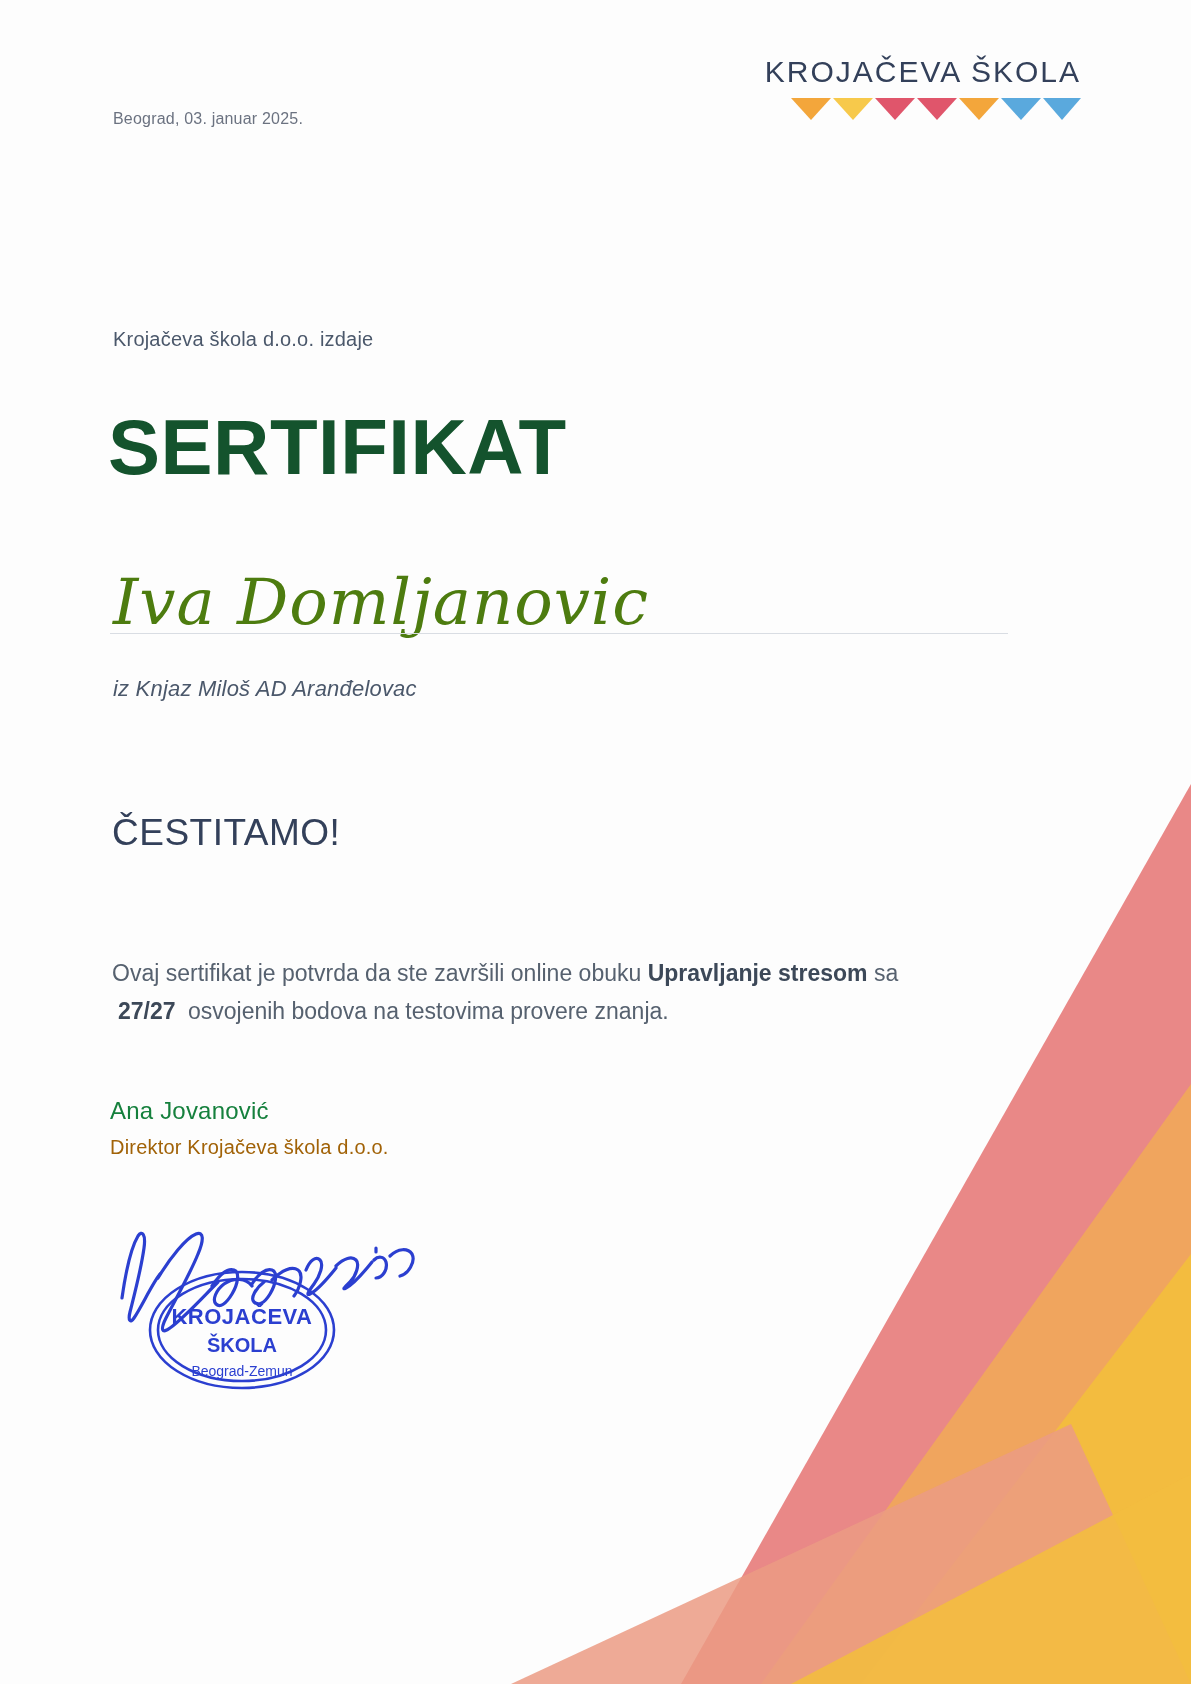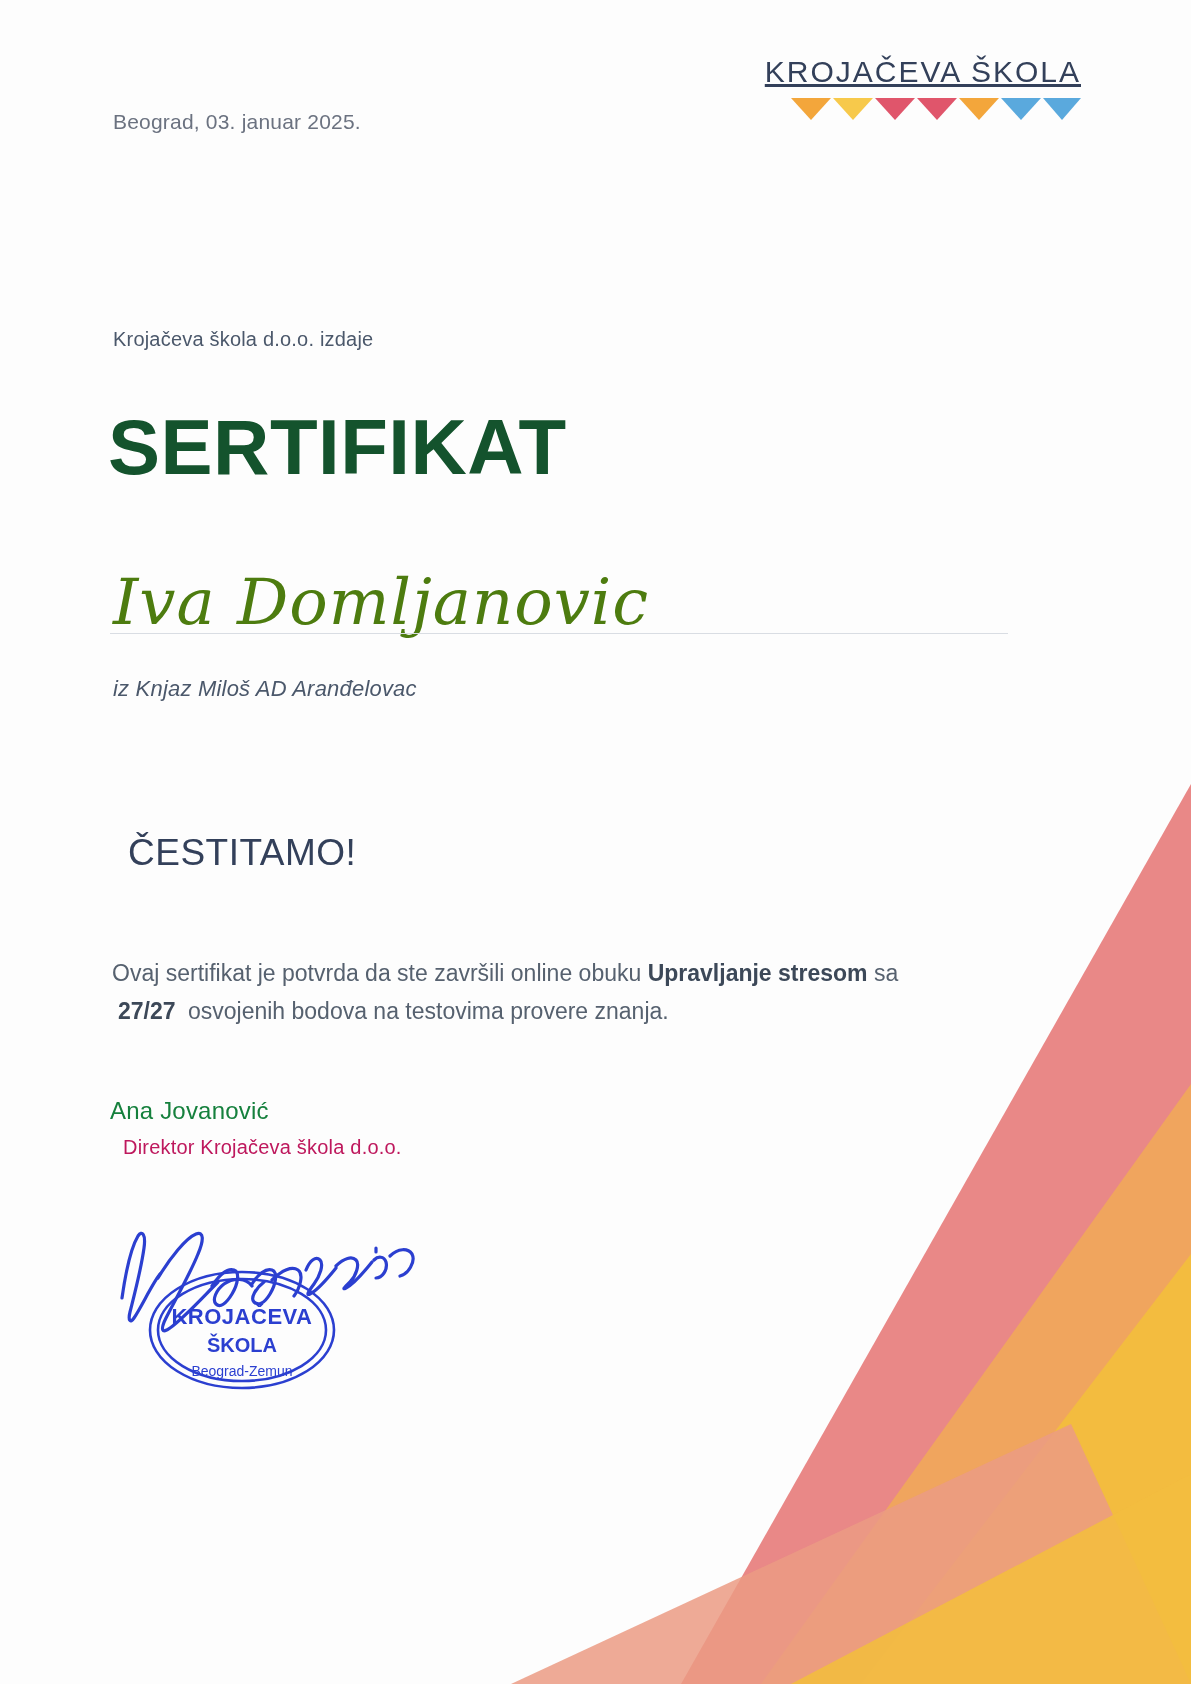--- a/index.html
+++ b/index.html
@@ -31,39 +31,38 @@
     width: 760px;
     height: 900px;
     pointer-events: none;
   }
 
   
   .date-line {
     position: absolute;
     left: 113px;
     top: 110px;
-    font-size: 21px;
+    font-size: 16px;
     letter-spacing: 0.2px;
     color: #6b7280;
   }
 
   .logo {
     position: absolute;
     right: 110px;
     top: 55px;
     width: 340px;
     text-align: right;
   }
   .logo-text {
     font-size: 30px;
     letter-spacing: 2.0px;
     font-weight: 400;
     color: #33405a;
     white-space: nowrap;
-    text-decoration: underline;
   }
   .logo-zigzag {
     margin-top: 9px;
     height: 22px;
     width: 290px;
     margin-left: auto;
     display: block;
   }
 
   
@@ -111,27 +110,26 @@
     top: 676px;
     font-size: 22px;
     font-style: italic;
     color: #4b586b;
     letter-spacing: 0.2px;
   }
 
   
   .congrats {
     position: absolute;
-    left: 128px;
+    left: 112px;
     top: 812px;
     font-size: 37px;
     font-weight: 400;
     color: #33405a;
     letter-spacing: 0.5px;
-    margin-top: 20px;
   }
   .body-text {
     position: absolute;
     left: 112px;
     top: 932px;
     width: 840px;
     font-size: 23px;
     line-height: 1.65;
     color: #56616f;
   }
@@ -152,23 +150,22 @@
     top: 1097px;
     font-size: 24px;
     color: #15803d;
     letter-spacing: 0.2px;
   }
   .sig-role {
     position: absolute;
     left: 110px;
     top: 1136px;
     font-size: 20px;
-    color: #be185d;
-    letter-spacing: 0.2px;
-    margin-left: 13px;
+    color: #a16207;
+    letter-spacing: 0.2px;
   }
   .signature {
     position: absolute;
     left: 100px;
     top: 1178px;
     width: 340px;
     height: 230px;
   }
 </style>
 </head>

